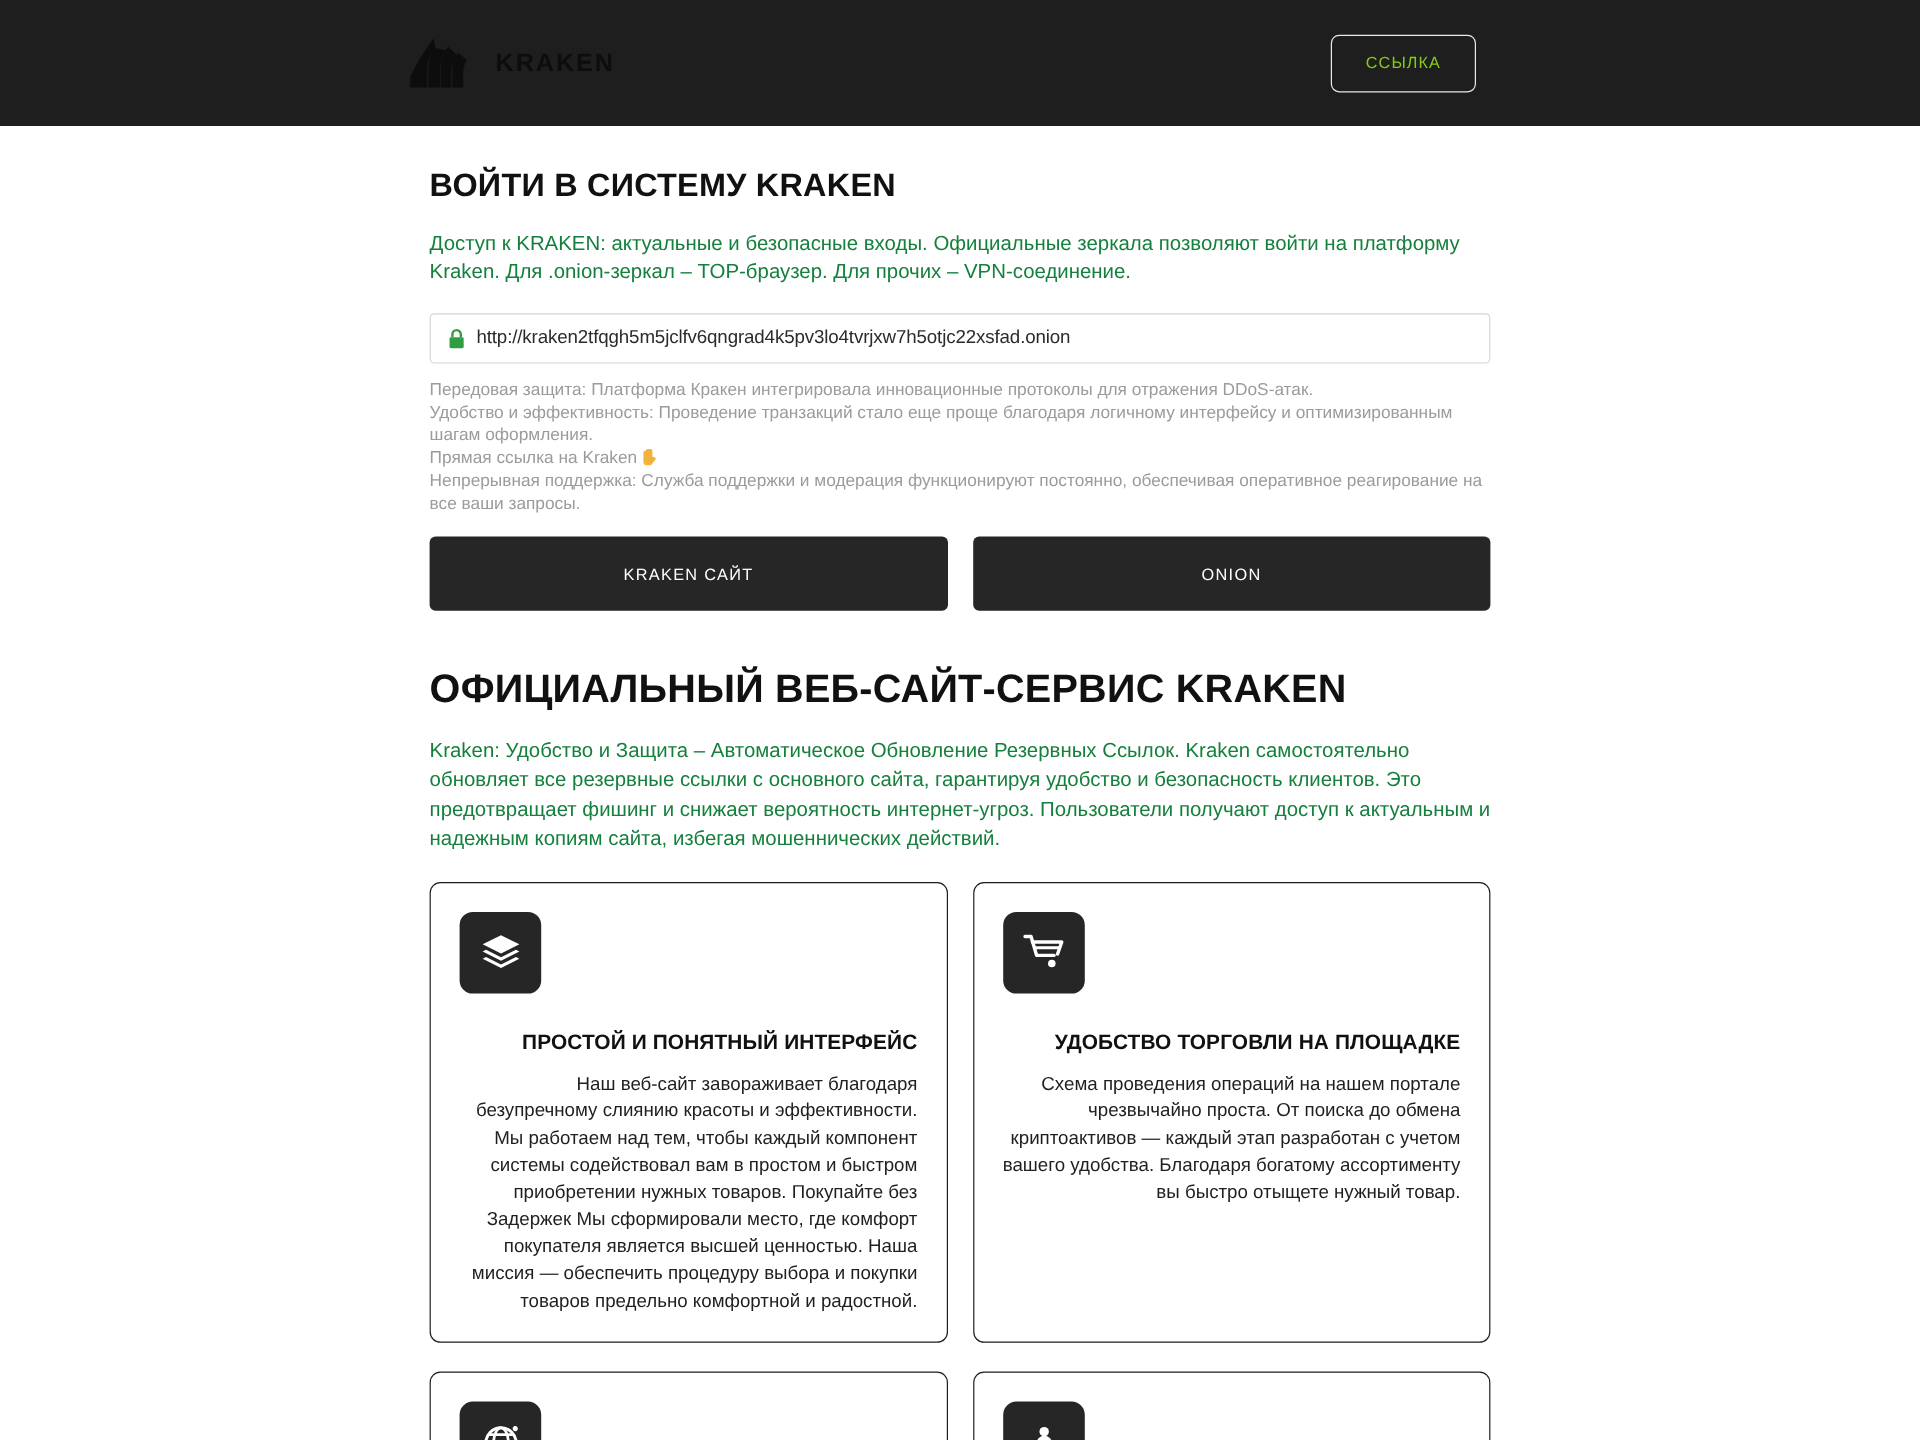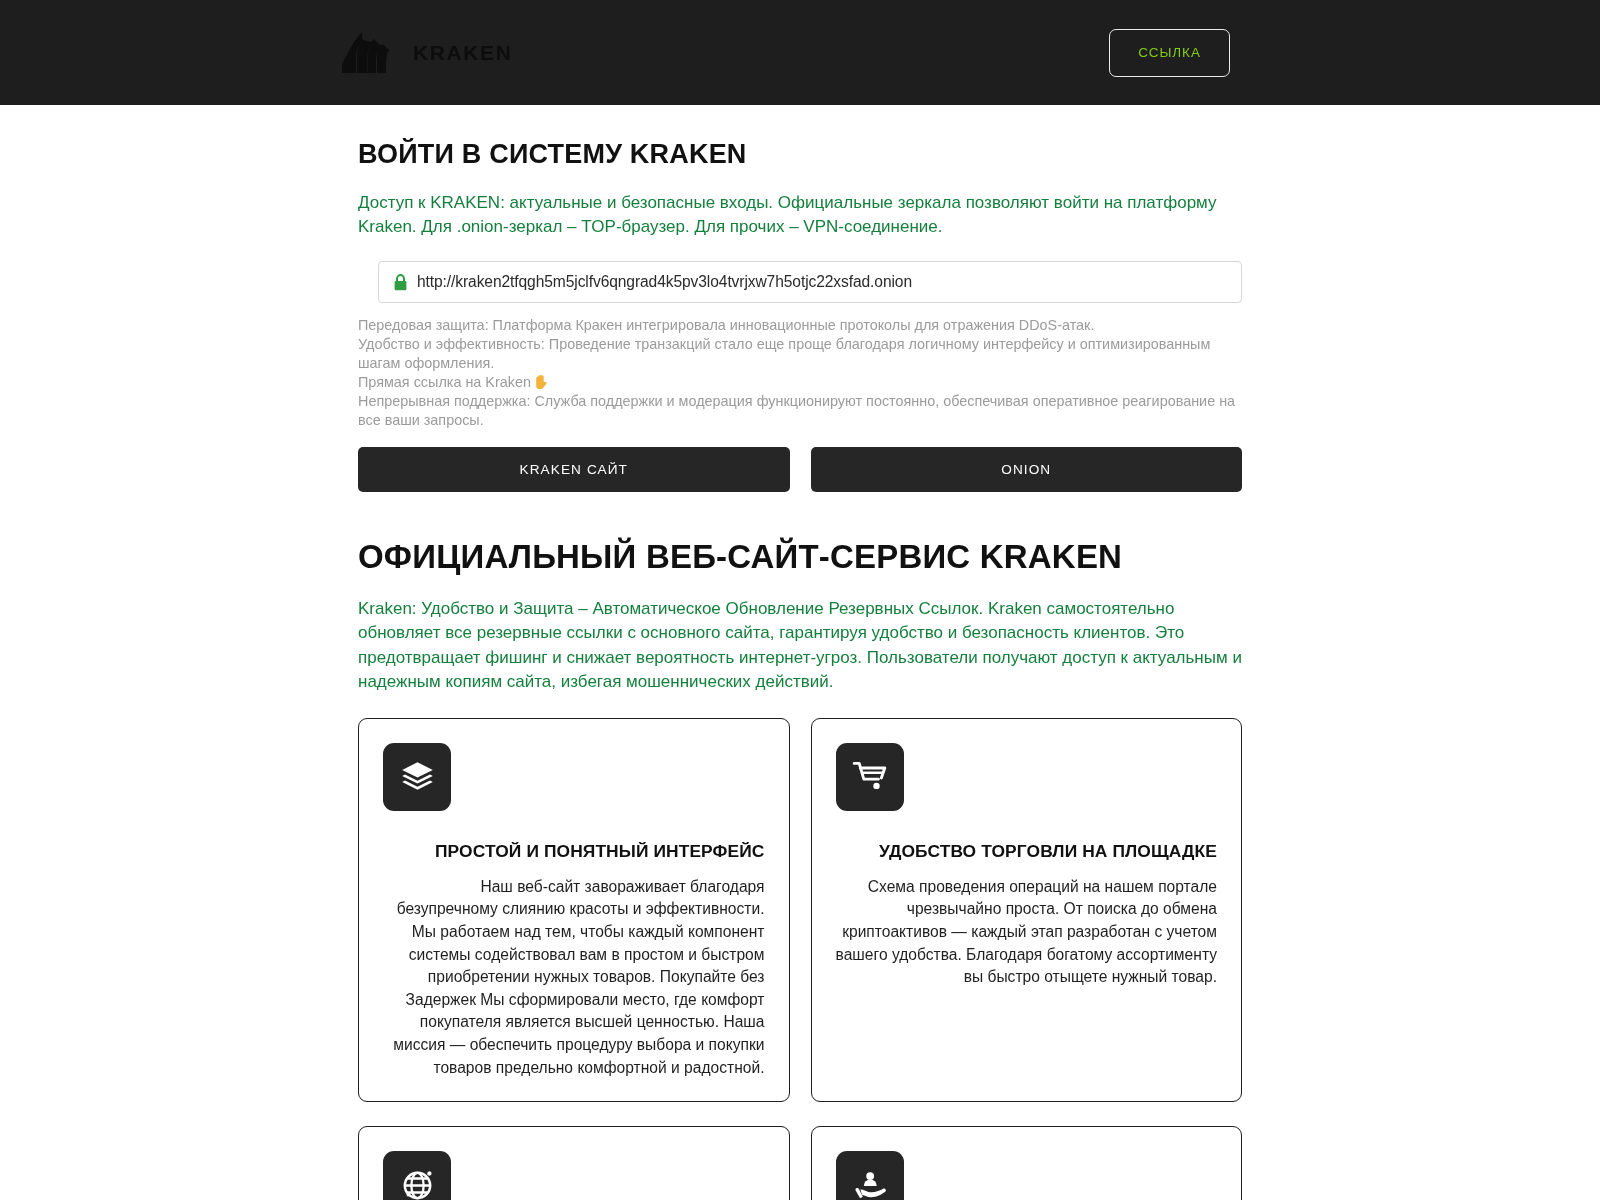--- a/index.html
+++ b/index.html
@@ -85,21 +85,20 @@
   .url-field {
     margin-top: 22px;
     height: 42px;
     border: 1px solid #d6d6d6;
     border-radius: 4px;
     display: flex;
     align-items: center;
     padding: 0 14px;
     background: #ffffff;
     gap: 9px;
-    margin-left: 20px;
   }
   .lock-icon { width: 15px; height: 17px; flex: 0 0 auto; display: block; }
   .url-text {
     font-size: 15.6px;
     color: #2b2b2b;
     white-space: nowrap;
     overflow: hidden;
     text-overflow: ellipsis;
     letter-spacing: -0.1px;
   }
@@ -115,21 +114,21 @@
   .hand-icon { width: 14px; height: 15px; vertical-align: -2px; margin-left: 3px; }
 
   
   .actions {
     margin-top: 17px;
     display: flex;
     gap: 21px;
   }
   .action-btn {
     flex: 1 1 0;
-    height: 45px;
+    height: 62px;
     background: #262626;
     color: #ffffff;
     border: none;
     border-radius: 5px;
     font-family: inherit;
     font-size: 13.6px;
     letter-spacing: 1.1px;
     cursor: pointer;
   }
 

